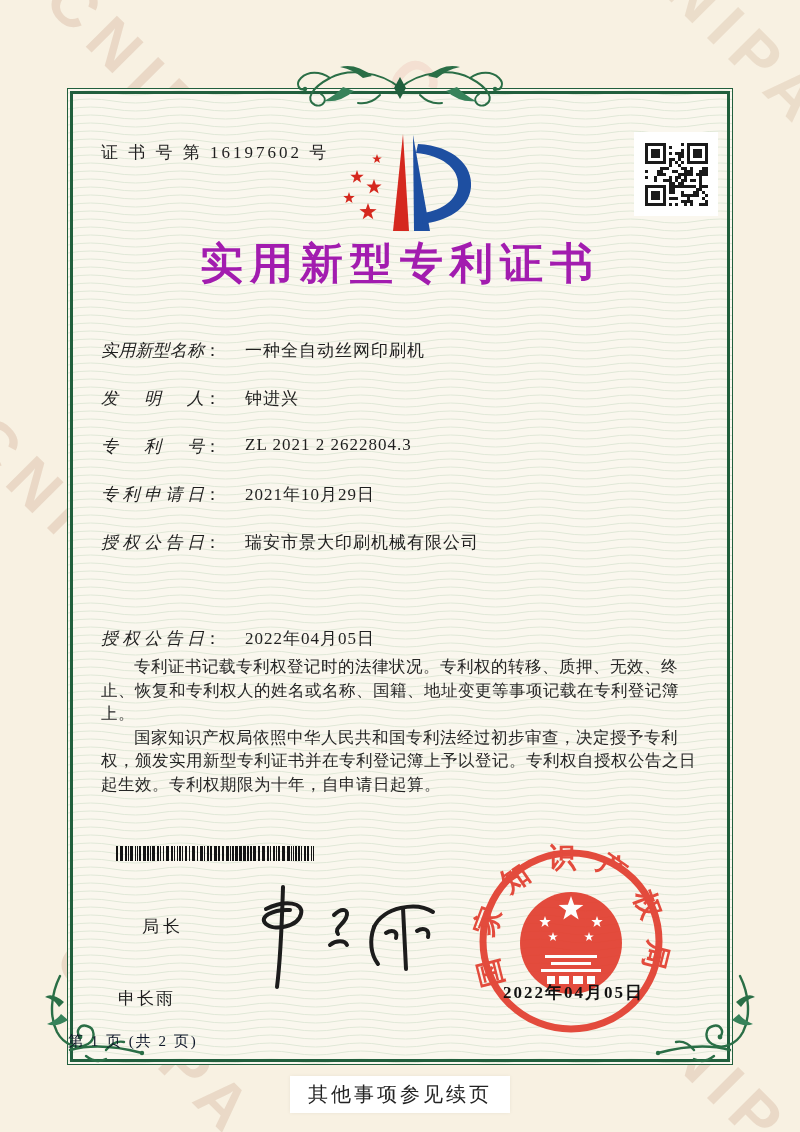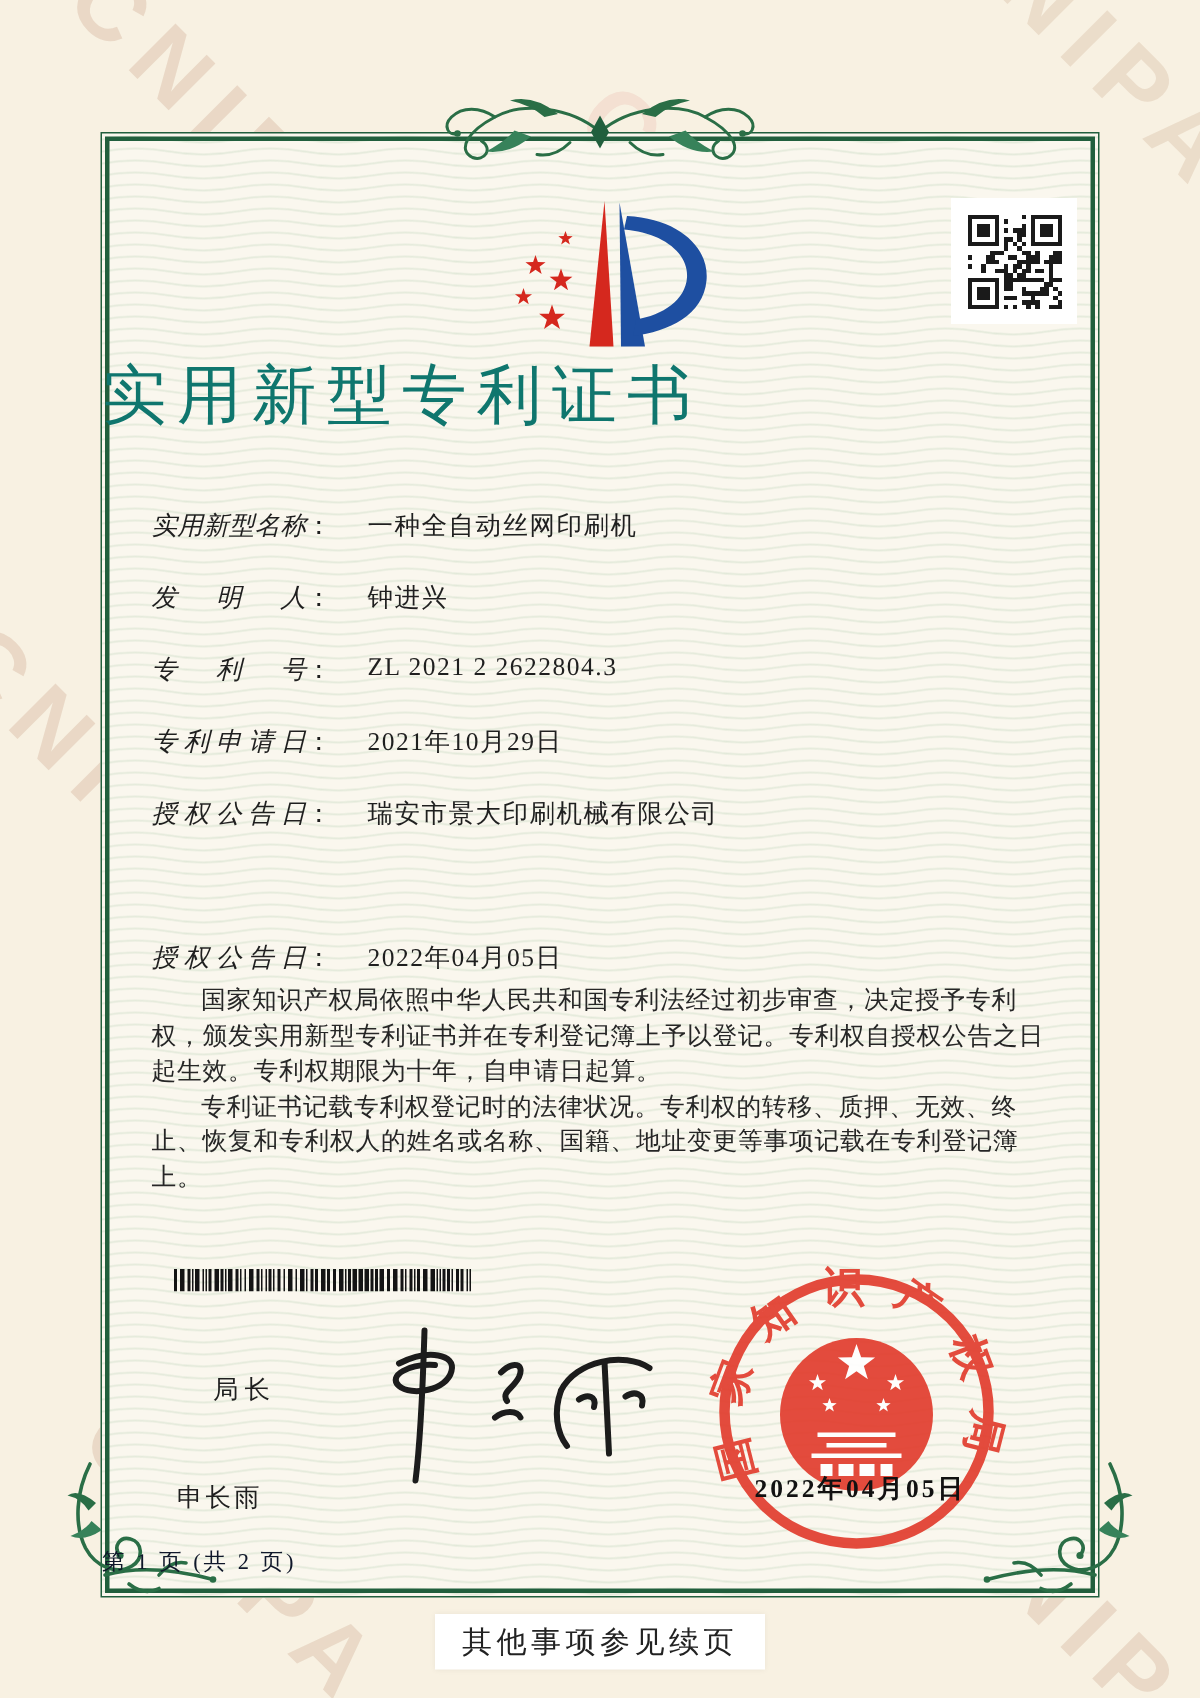--- a/index.html
+++ b/index.html
@@ -52,22 +52,22 @@
     position:absolute; left:33px; top:52px;
     font-size:17px; letter-spacing:3px;
   }
   .logo { position:absolute; left:269px; top:42px; }
   .qr-box {
     position:absolute; left:566px; top:43px; width:84px; height:84px;
     background:#ffffff; display:flex; align-items:center; justify-content:center;
   }
   .title {
     position:absolute; left:0; right:0; top:146px;
-    font-size:43px; font-weight:normal;
-    letter-spacing:7px; color:#0f766e;
+    text-align:center; font-size:43px; font-weight:bold;
+    letter-spacing:7px; color:#a21caf;
   }
 
   .field-row { position:absolute; left:33px; right:20px; font-size:17px; height:24px; white-space:nowrap; }
   .f-label {
     display:inline-block; width:103px;
     text-align:justify; text-align-last:justify;
     vertical-align:top;
     font-style:italic;
   }
   .f-colon { display:inline-block; vertical-align:top; }
@@ -165,20 +165,21 @@
         <path d="M44,84 q10,8 20,3"></path>
         <path d="M64,78 q8,-10 18,-8"></path>
         <path d="M22,30 Q10,20 3,25 Q12,27 17,35 Z" fill="#2a6e46" stroke="none"></path>
         <path d="M26,48 Q14,56 5,52 Q15,48 19,42 Z" fill="#37825a" stroke="none"></path>
         <circle cx="38" cy="65" r="2.4" fill="#2a6e46" stroke="none"></circle>
         <circle cx="100" cy="81" r="2.2" fill="#2a6e46" stroke="none"></circle>
       </g>
     </svg>
 
     <div class="content">
+      <div class="cert-no">证 书 号 第 16197602 号</div>
 
       <svg class="logo" width="148" height="106" viewBox="0 0 148 106">
         <g>
             <polygon points="40.0,23.0 38.8,26.4 35.2,26.5 38.1,28.6 37.1,32.0 40.0,30.0 42.9,32.0 41.9,28.6 44.8,26.5 41.2,26.4 " fill="#d5281e"></polygon>
             <polygon points="20.0,39.0 18.4,43.7 13.3,43.8 17.3,46.9 15.9,51.7 20.0,48.8 24.1,51.7 22.7,46.9 26.7,43.8 21.6,43.7 " fill="#d5281e"></polygon>
             <polygon points="37.0,48.0 35.1,53.4 29.4,53.5 34.0,57.0 32.3,62.5 37.0,59.2 41.7,62.5 40.0,57.0 44.6,53.5 38.9,53.4 " fill="#d5281e"></polygon>
             <polygon points="12.0,61.0 10.6,65.1 6.3,65.1 9.7,67.7 8.5,71.9 12.0,69.4 15.5,71.9 14.3,67.7 17.7,65.1 13.4,65.1 " fill="#d5281e"></polygon>
             <polygon points="31.0,72.0 28.9,78.1 22.4,78.2 27.6,82.1 25.7,88.3 31.0,84.6 36.3,88.3 34.4,82.1 39.6,78.2 33.1,78.1 " fill="#d5281e"></polygon>
           </g>
         <polygon points="66,3 72,100 56,100" fill="#d5281e"></polygon>
@@ -423,22 +424,22 @@
         <span class="f-label">专利申请日</span><span class="f-colon">：</span><span class="f-value">2021年10月29日</span>
       </div>
       <div class="field-row" style="top:442px">
         <span class="f-label">授权公告日</span><span class="f-colon">：</span><span class="f-value">瑞安市景大印刷机械有限公司</span>
       </div>
       <div class="field-row" style="top:538px">
         <span class="f-label">授权公告日</span><span class="f-colon">：</span><span class="f-value">2022年04月05日</span>
       </div>
 
       <div class="body-text">
+        <p>专利证书记载专利权登记时的法律状况。专利权的转移、质押、无效、终止、恢复和专利权人的姓名或名称、国籍、地址变更等事项记载在专利登记簿上。</p>
         <p>国家知识产权局依照中华人民共和国专利法经过初步审查，决定授予专利权，颁发实用新型专利证书并在专利登记簿上予以登记。专利权自授权公告之日起生效。专利权期限为十年，自申请日起算。</p>
-        <p>专利证书记载专利权登记时的法律状况。专利权的转移、质押、无效、终止、恢复和专利权人的姓名或名称、国籍、地址变更等事项记载在专利登记簿上。</p>
       </div>
 
       <svg class="barcode" width="205" height="15" viewBox="0 0 205 15">
         <g fill="#141414">
             <rect x="0" y="0" width="2" height="15"></rect>
             <rect x="4" y="0" width="3" height="15"></rect>
             <rect x="9" y="0" width="2" height="15"></rect>
             <rect x="12" y="0" width="1" height="15"></rect>
             <rect x="14" y="0" width="3" height="15"></rect>
             <rect x="19" y="0" width="1" height="15"></rect>

